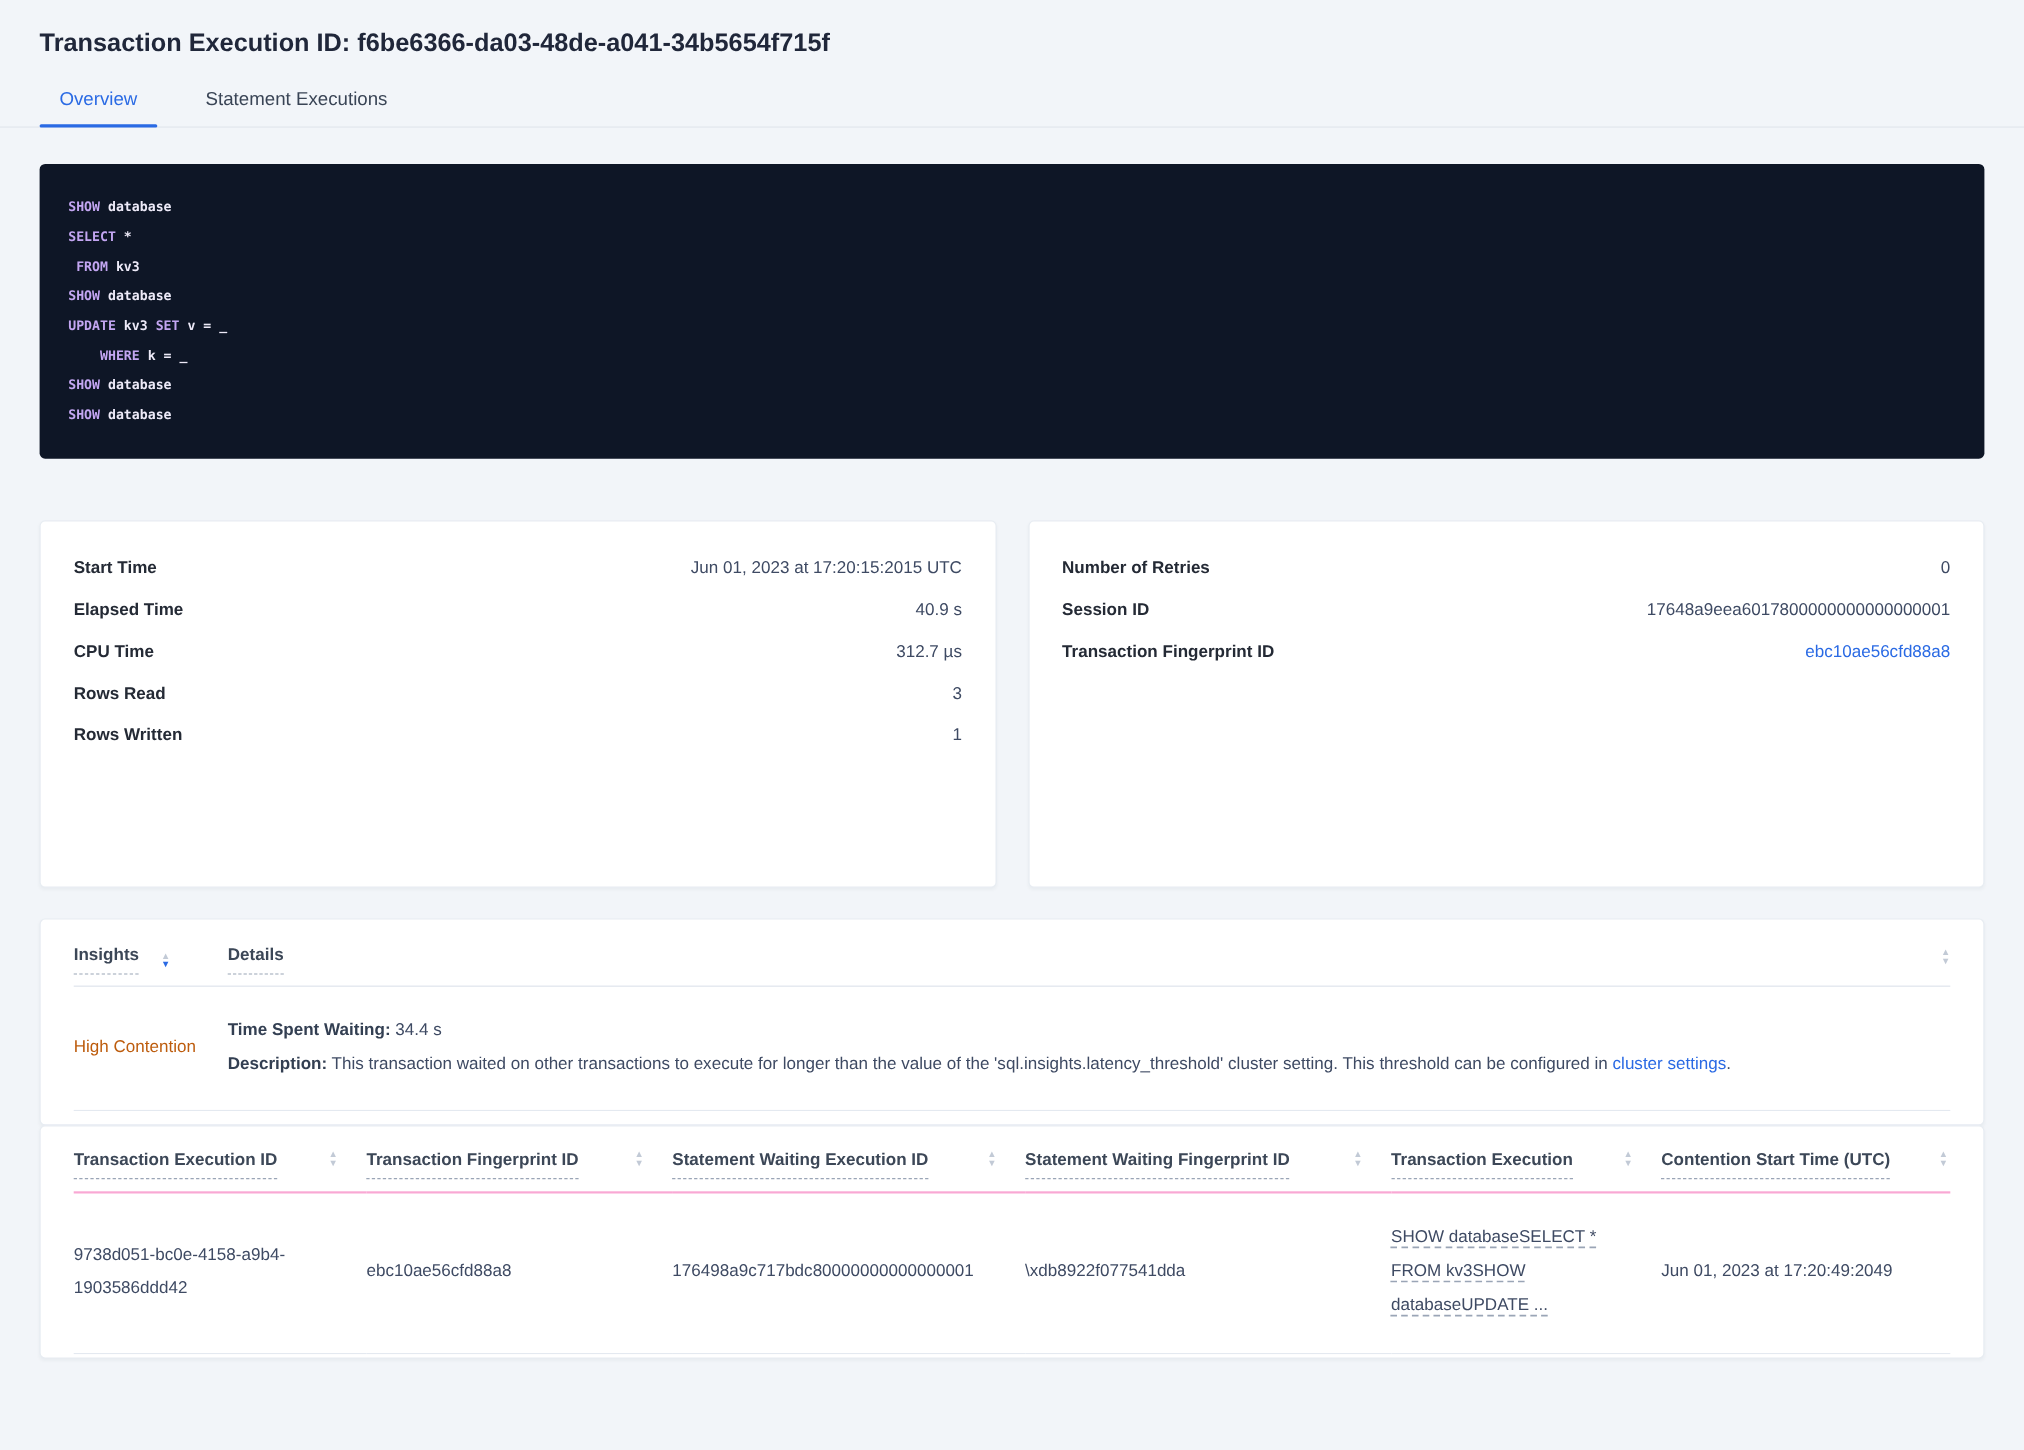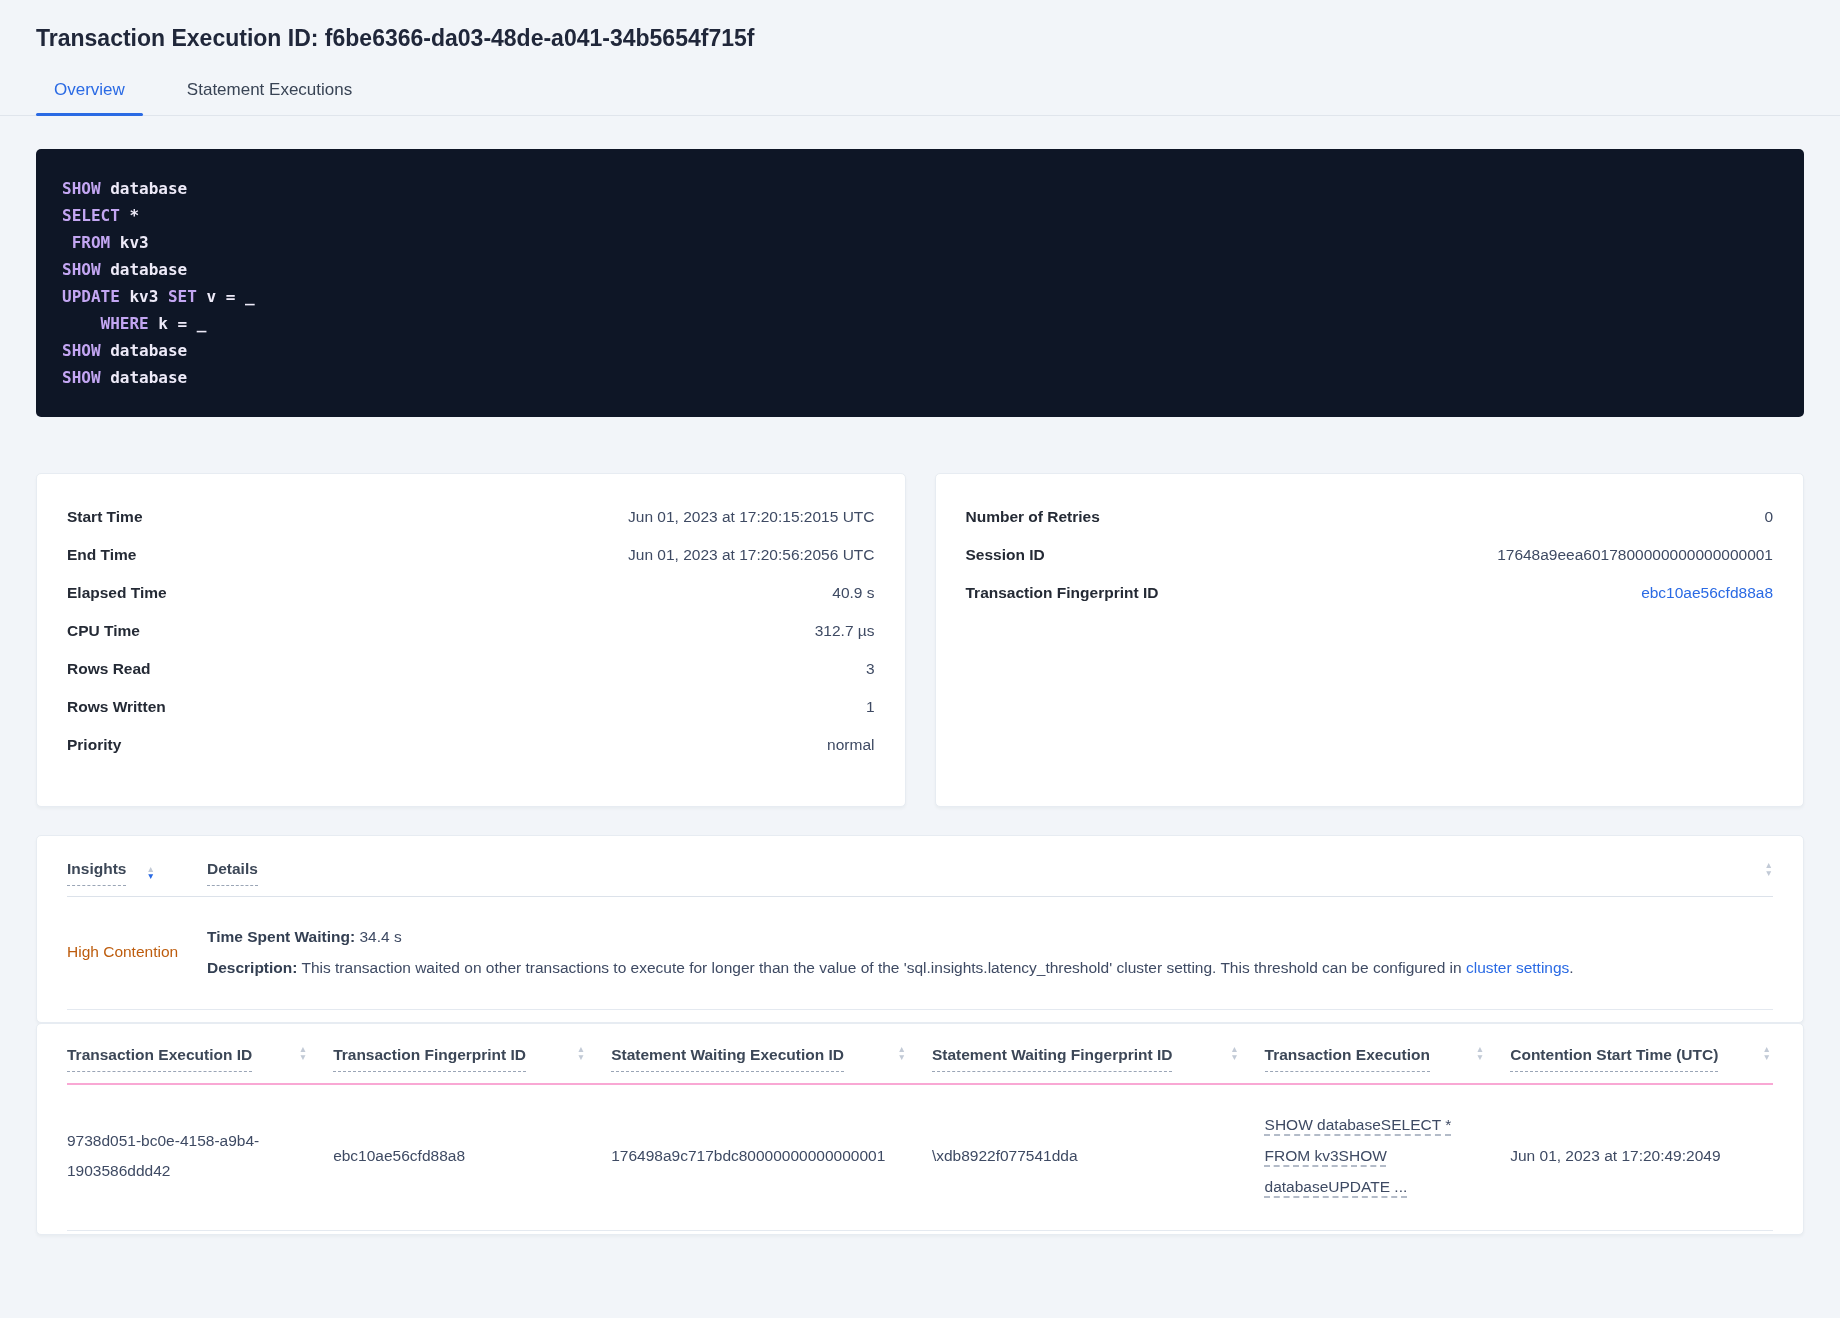--- a/index.html
+++ b/index.html
@@ -9,21 +9,21 @@
     font-family:"Liberation Sans",sans-serif;
   }
   .page{padding:18px 36px 0;box-sizing:border-box}
   h1{font-size:23px;line-height:28px;margin:6px 0 0;color:#20273a;font-weight:700}
   .tabs{display:flex;margin-top:18px}
   .tab{position:relative;padding:10px 18px 15px;font-size:17px;color:#394455;font-weight:500;cursor:pointer;margin-right:26px}
   .tab.active{color:var(--accent-blue)}
   .tab.active::after{content:"";position:absolute;left:0;right:0;bottom:-1px;height:3px;background:var(--accent-blue);border-radius:2px}
   .rule{height:1px;background:#e0e5ec;margin:0 -36px}
   .sqlbox{margin-top:33px;background:var(--code-bg);border-radius:5px;padding:26px;
-    font-family:"DejaVu Sans Mono",monospace;font-size:16px;font-weight:700;line-height:27px;color:var(--code-text)}
+    font-family:"DejaVu Sans Mono",monospace;font-size:12px;font-weight:700;line-height:27px;color:var(--code-text)}
   .code-line{white-space:pre}
   .kw{color:var(--code-keyword)}
   .cards-row{display:flex;gap:29px;margin-top:56px}
   .card{background:#fff;border:1px solid #e7ecf2;border-radius:5px;box-shadow:0 2px 3px rgba(32,39,58,.04)}
   .kv-card{flex:1;padding:24px 30px;height:334px;box-sizing:border-box}
   .kv-row{display:flex;justify-content:space-between;align-items:flex-start;padding:10px 0;font-size:15.5px}
   .kv-label{font-weight:700;color:#242a35}
   .kv-value{color:#3e4a63}
   .kv-value.link{color:var(--accent-blue);cursor:pointer}
   .insights-card{margin-top:28px;padding:20px 30px 12px}
@@ -78,42 +78,34 @@
       <div class="code-line"><span class="kw">SHOW</span><span> database</span></div>
     </div>
 
   <div class="cards-row">
     <div class="card kv-card" id="leftCard">
         <div class="kv-row">
           <span class="kv-label">Start Time</span>
           <span class="kv-value">Jun 01, 2023 at 17:20:15:2015 UTC</span>
         </div>
         <div class="kv-row">
-          <span class="kv-label">End Time</span>
-          <span class="kv-value">Jun 01, 2023 at 17:20:56:2056 UTC</span>
-        </div>
-        <div class="kv-row">
           <span class="kv-label">Elapsed Time</span>
           <span class="kv-value">40.9 s</span>
         </div>
         <div class="kv-row">
           <span class="kv-label">CPU Time</span>
           <span class="kv-value">312.7 µs</span>
         </div>
         <div class="kv-row">
           <span class="kv-label">Rows Read</span>
           <span class="kv-value">3</span>
         </div>
         <div class="kv-row">
           <span class="kv-label">Rows Written</span>
           <span class="kv-value">1</span>
-        </div>
-        <div class="kv-row">
-          <span class="kv-label">Priority</span>
-          <span class="kv-value">normal</span>
         </div>
       </div>
     <div class="card kv-card" id="rightCard">
         <div class="kv-row">
           <span class="kv-label">Number of Retries</span>
           <span class="kv-value">0</span>
         </div>
         <div class="kv-row">
           <span class="kv-label">Session ID</span>
           <span class="kv-value">17648a9eea6017800000000000000001</span>

